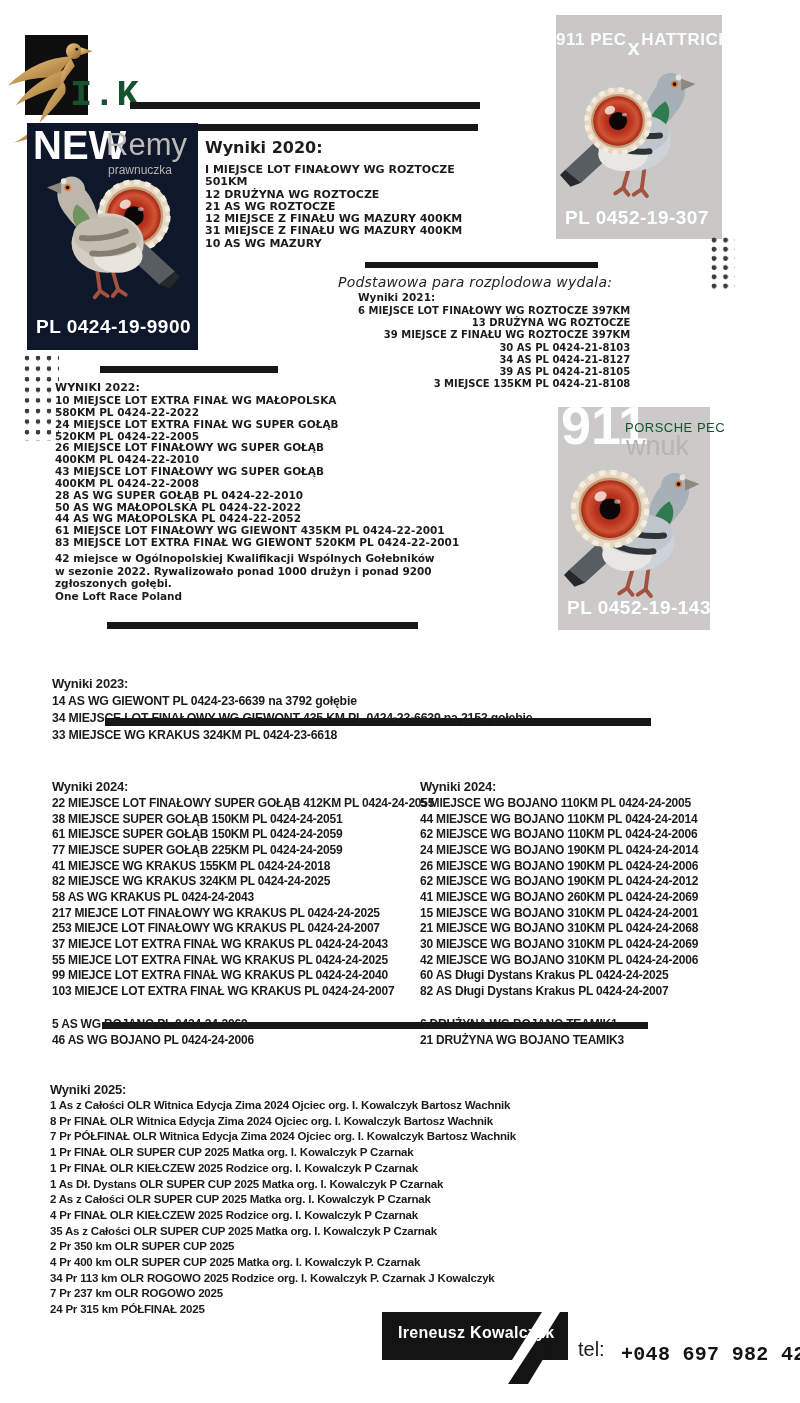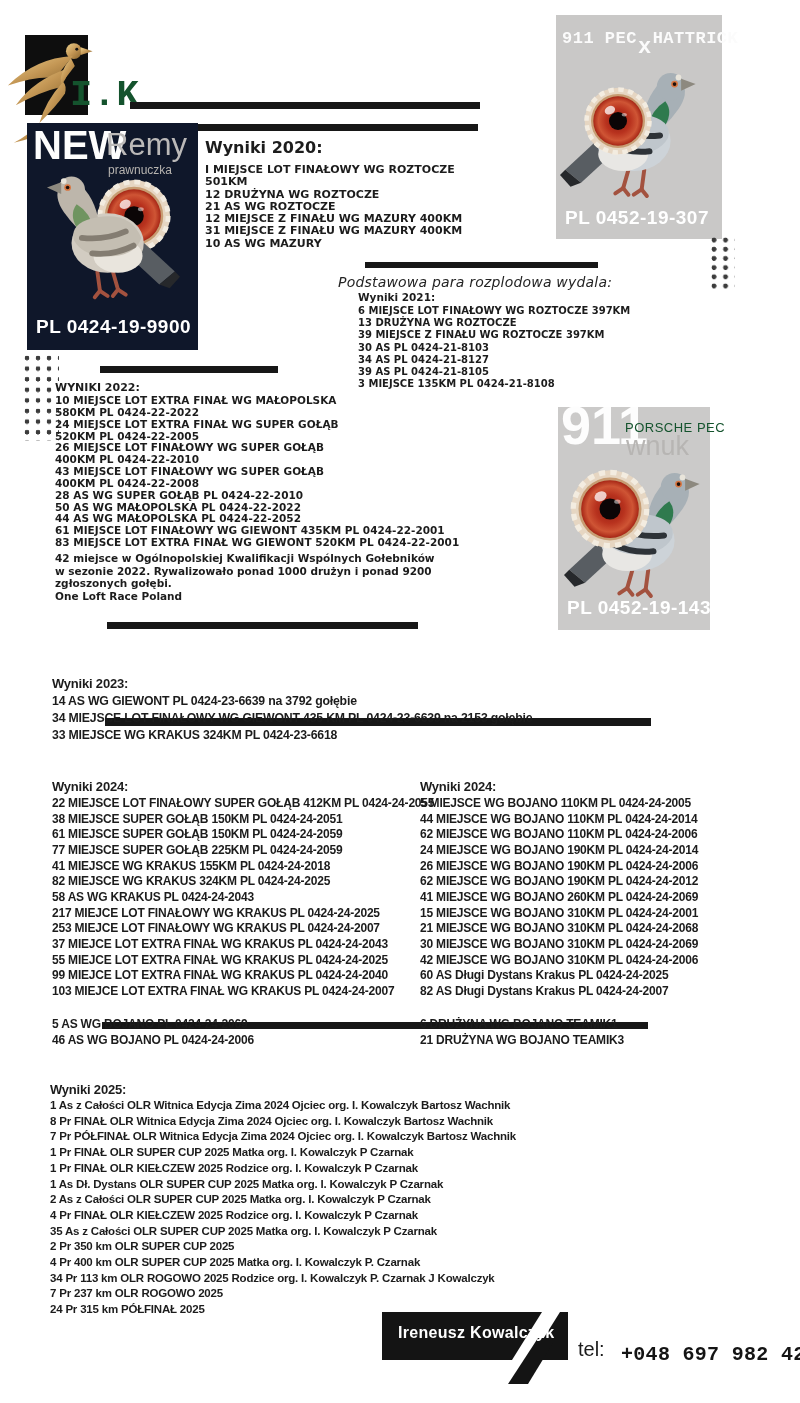--- a/index.html
+++ b/index.html
@@ -21,22 +21,22 @@
   .card-hattrick{left:556px;top:15px;width:166px;height:224px;background:#c9c8c7;}
   .card-porsche{left:558px;top:407px;width:152px;height:223px;background:#cbcac9;}
   .ring{position:absolute;left:9px;color:#fff;font-weight:600;font-size:19px;letter-spacing:0.5px;
         font-family:"Liberation Sans",sans-serif;white-space:nowrap;}
   .badge-new{position:absolute;left:6px;top:2px;font-size:40px;font-weight:800;color:#fdfdfd;
              font-family:"Liberation Sans",sans-serif;line-height:1;}
   .name-remy{position:absolute;left:79px;top:6px;font-size:31px;font-weight:400;color:#bbb9b8;
              font-family:"Liberation Sans",sans-serif;line-height:1;}
   .sub-remy{position:absolute;left:81px;top:40px;font-size:12px;color:#b6b3af;
             font-family:"Liberation Sans",sans-serif;}
-  .title-hattrick{position:absolute;left:6px;top:10px;color:#fbfbfb;font-weight:bold;font-size:17px;
-                  font-family:Liberation Mono, monospace;letter-spacing:0.5px;white-space:nowrap;}
+  .title-hattrick{position:absolute;left:0;top:10px;color:#fbfbfb;font-weight:bold;font-size:17px;
+                  font-family:Liberation Sans, sans-serif;letter-spacing:0.5px;white-space:nowrap;}
   .cross-x{position:relative;top:10px;font-size:22px;font-weight:bold;margin:0 1px;}
   .num-porsche{position:absolute;left:3px;top:-9px;font-size:54px;font-weight:600;color:#fdfdfd;
                font-family:"Liberation Sans",sans-serif;line-height:1;}
   .name-porsche{position:absolute;left:67px;top:13px;font-size:13px;color:#14532d;letter-spacing:0.5px;
                 font-family:"Liberation Sans",sans-serif;white-space:nowrap;}
   .sub-porsche{position:absolute;left:68px;top:26px;font-size:27px;font-weight:400;color:#b7b5b3;
                font-family:"Liberation Sans",sans-serif;line-height:1;}
   .pigeon{position:absolute;}
   .pigeon.flip{transform:scaleX(-1);}
   .pigeon-remy{--body:#d2ccc2;--belly:#e9e5dd;--head:#bdb6ab;--neck:#6f9460;--wing:#c4beb2;--bar:#847d72;}
@@ -48,21 +48,21 @@
     background-size:11px 10.6px;}
   .dots-right{left:711px;top:237px;width:24px;height:54px;
     background:radial-gradient(circle at 3px 3px,#3c3c3c 2.2px,transparent 2.7px);
     background-size:11.5px 9.2px;}
 
   
   .h-2020{left:205px;top:138px;font-size:16px;font-weight:bold;}
   .l-2020{left:205px;top:164px;font-size:11px;font-weight:bold;line-height:12.3px;}
   .intro-breeding{left:338px;top:274px;font-size:14px;font-style:italic;color:#242424;letter-spacing:0.2px;}
   .h-2021{left:358px;top:291px;font-size:10.5px;font-weight:bold;}
-  .l-2021{left:358px;top:305px;font-size:10px;font-weight:bold;line-height:12.2px;}
+  .l-2021{left:358px;top:305px;font-size:10px;font-weight:bold;line-height:12.2px;text-align:right;}
   .h-2022{left:55px;top:381px;font-size:11px;font-weight:bold;}
   .l-2022{left:55px;top:395px;font-size:10.5px;font-weight:bold;line-height:11.85px;}
   .l-note{left:55px;top:552px;font-size:10.5px;font-weight:bold;line-height:12.6px;}
   .cal{font-family:"Liberation Sans",sans-serif;letter-spacing:-0.2px;margin-top:40px;}
   .h-2023{left:52px;top:636px;font-size:13px;font-weight:bold;}
   .l-2023{left:52px;top:653px;font-size:12.3px;font-weight:bold;line-height:17px;}
   .h-24l{left:52px;top:739px;font-size:13px;font-weight:bold;}
   .l-24l{left:52px;top:756px;font-size:12px;font-weight:bold;line-height:15.65px;}
   .l-24l2{left:52px;top:977px;font-size:12px;font-weight:bold;line-height:15.65px;}
   .h-24r{left:420px;top:739px;font-size:13px;font-weight:bold;}

